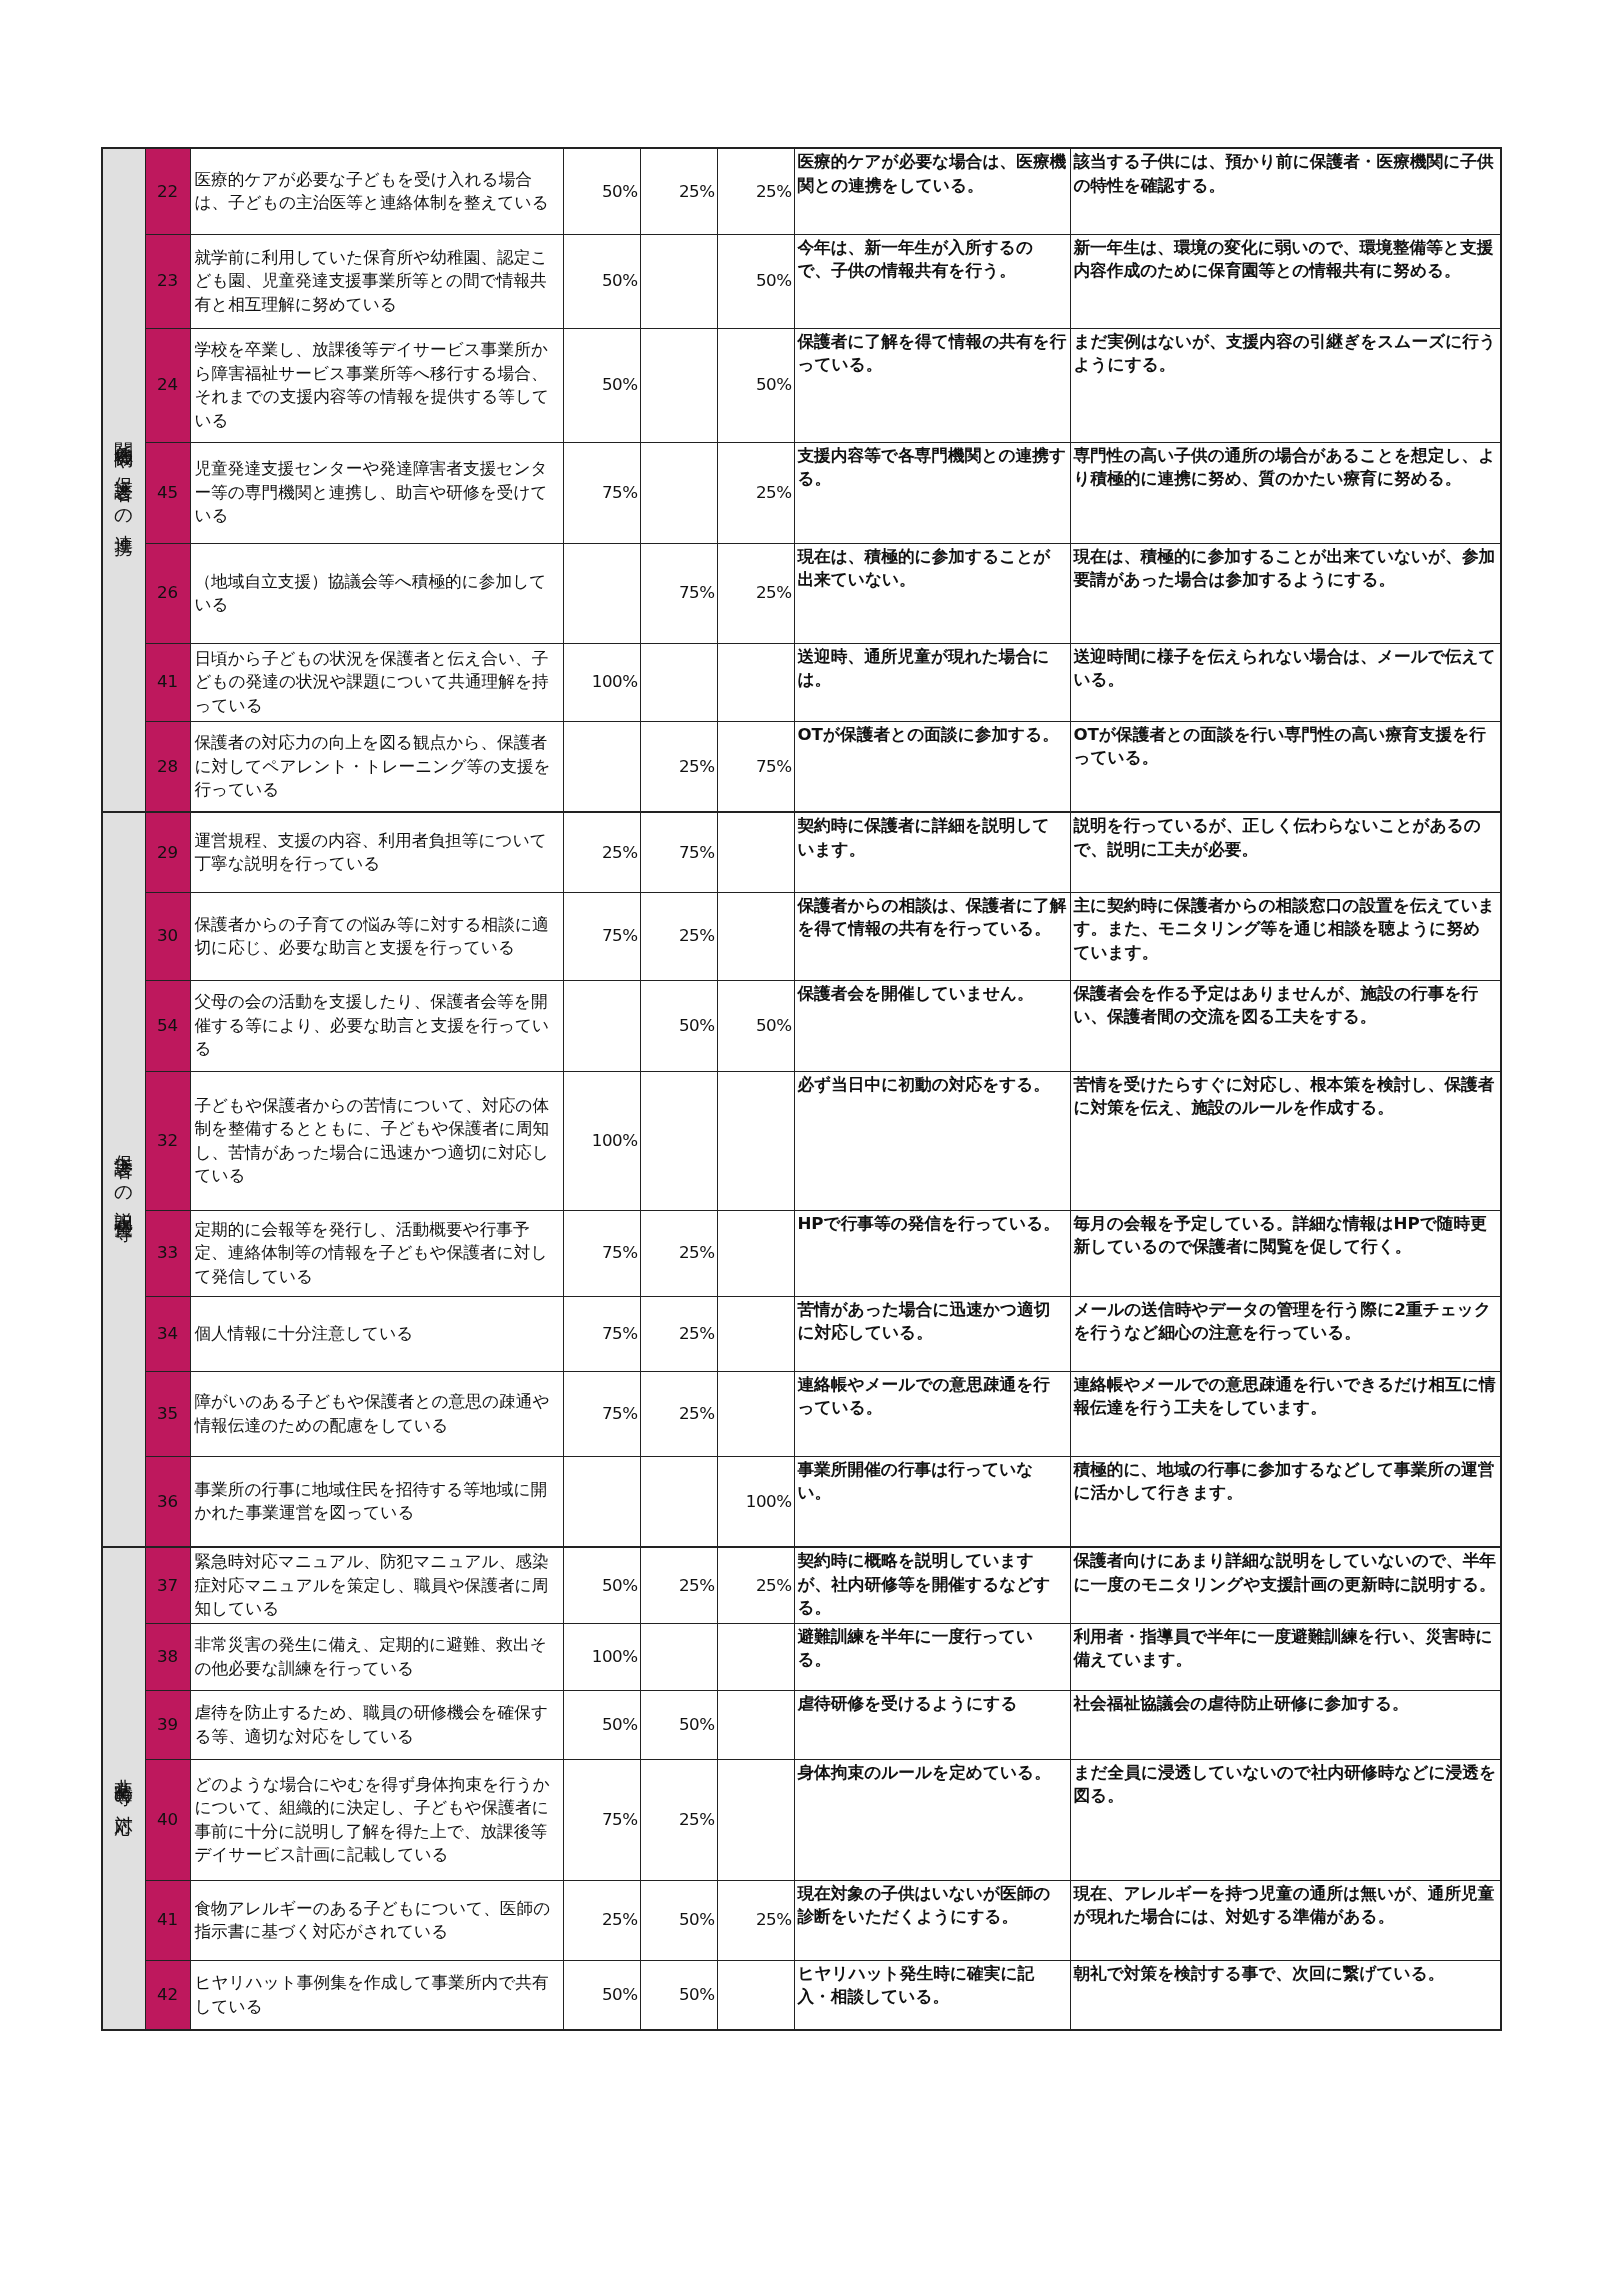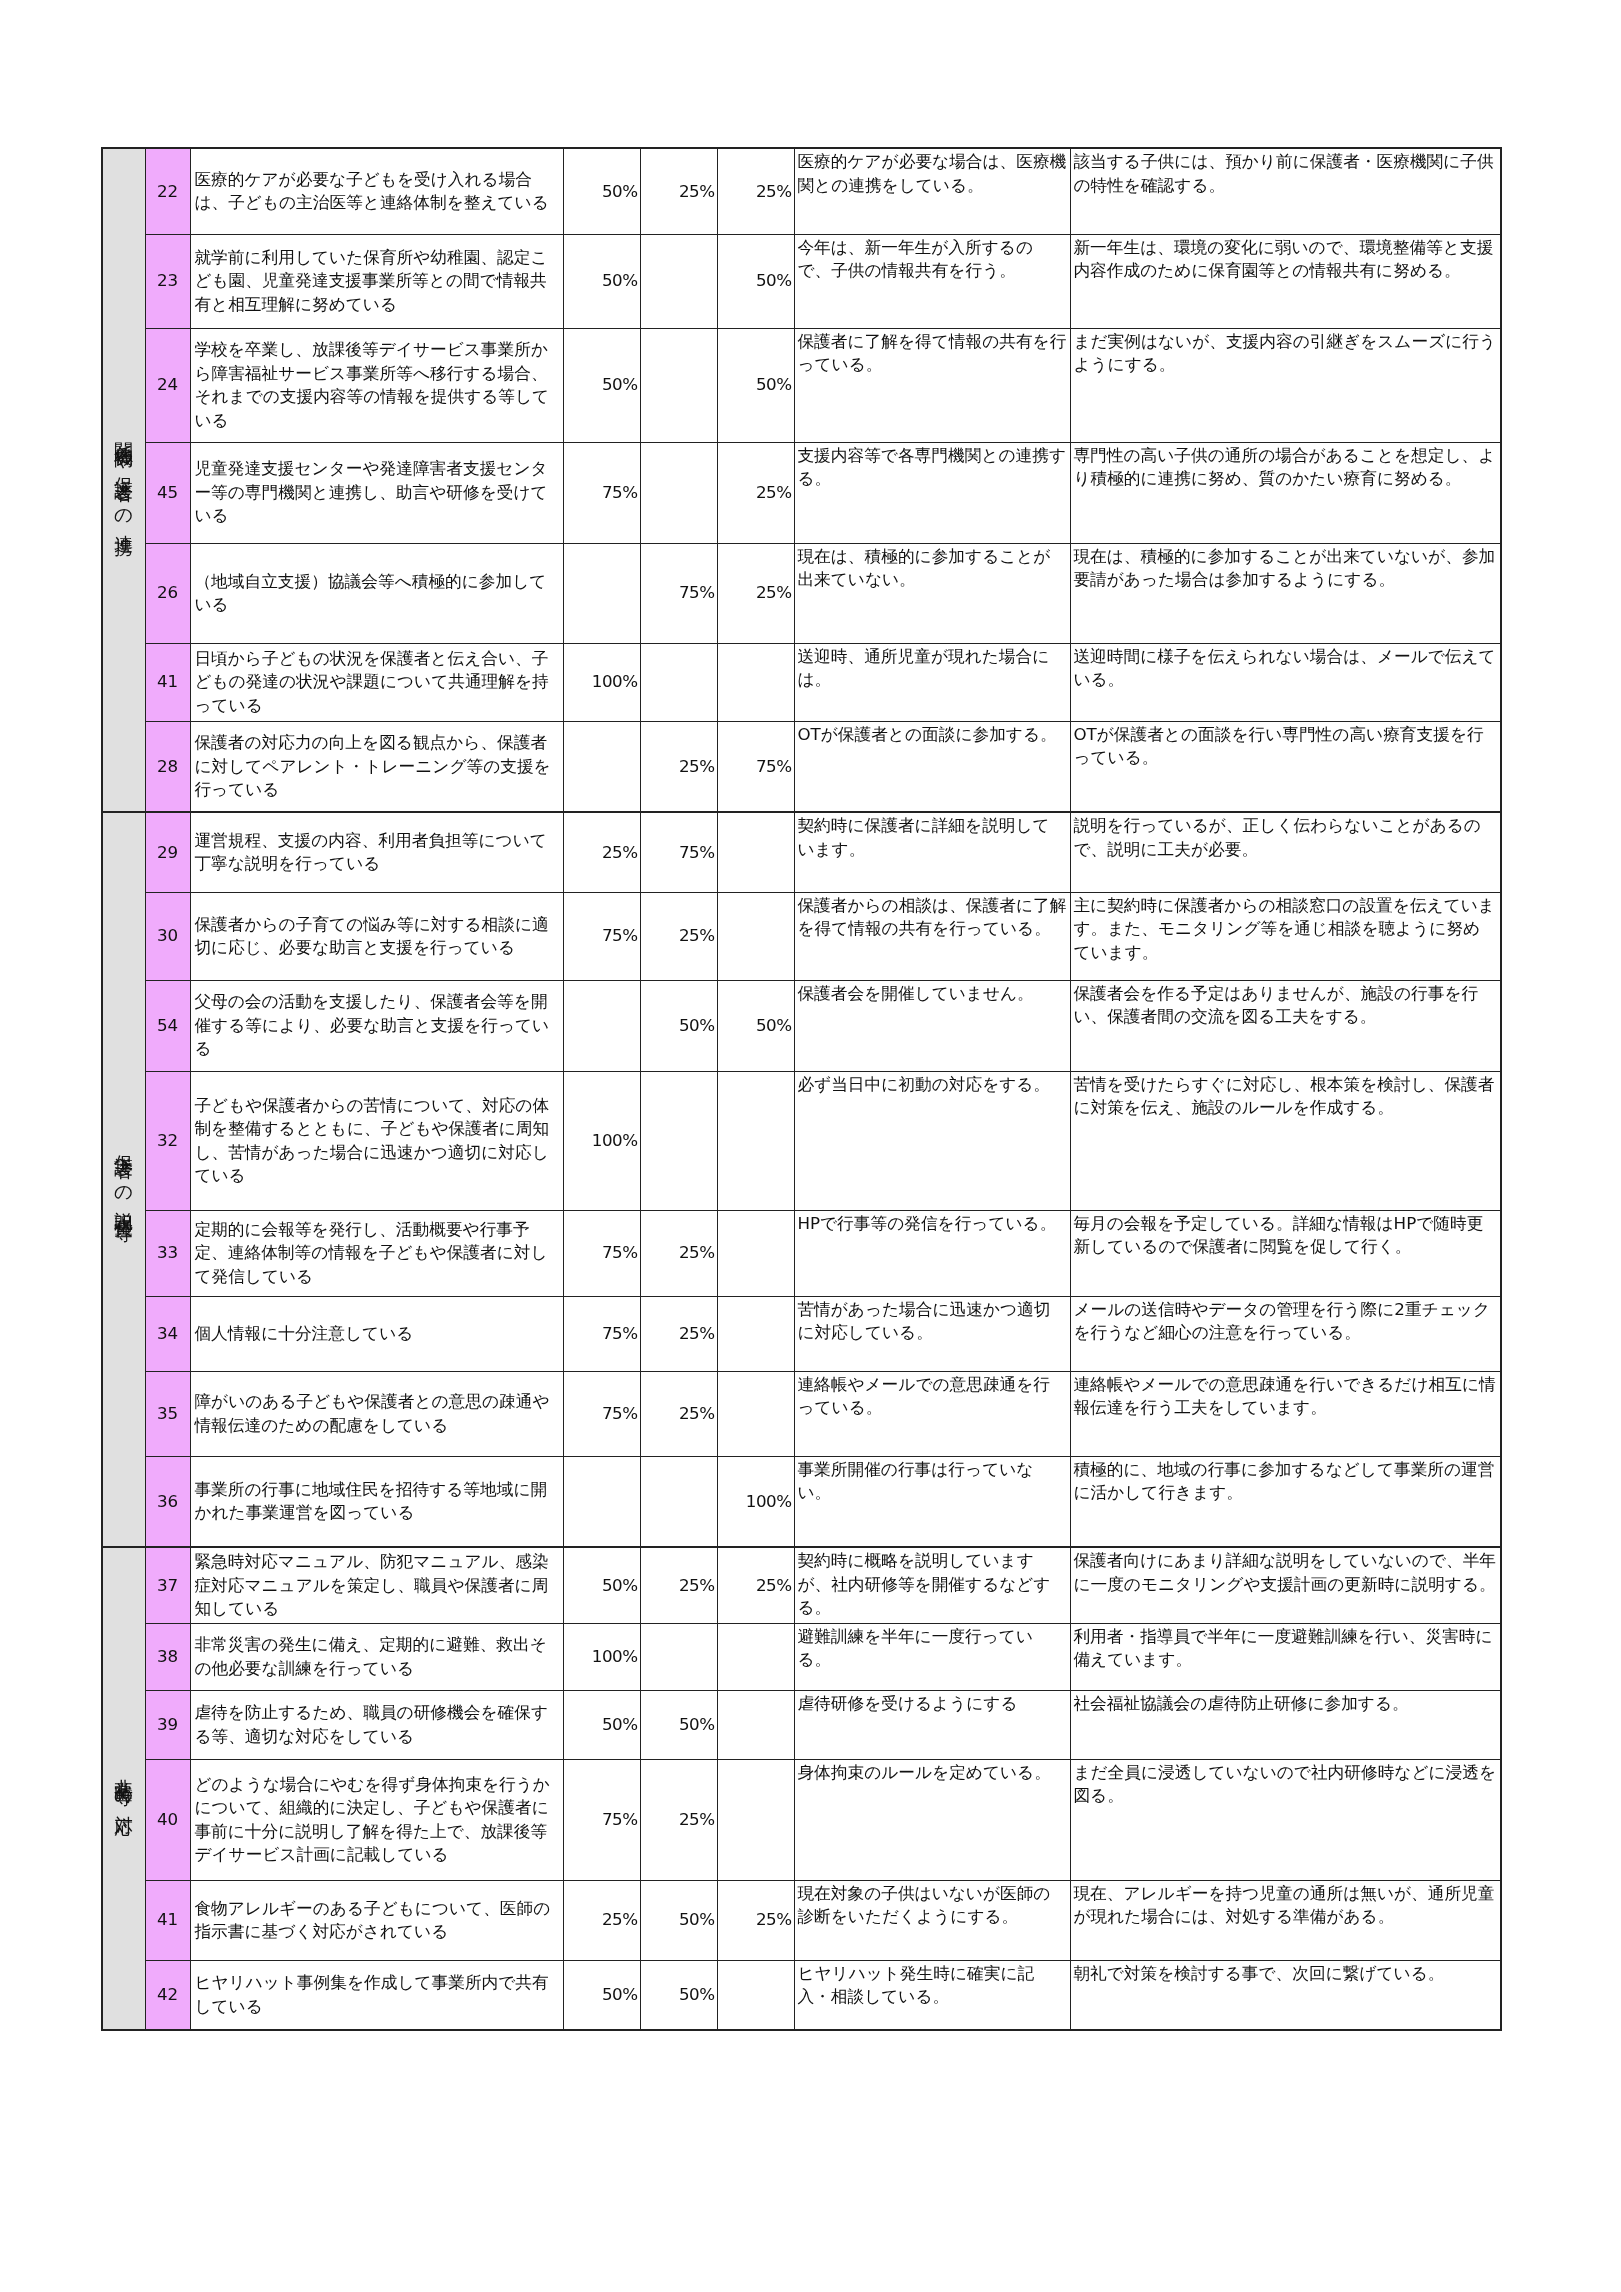--- a/index.html
+++ b/index.html
@@ -25,40 +25,41 @@
   }
   td.cat .cat-text {
     display: inline-block;
     writing-mode: vertical-rl;
     text-orientation: upright;
     font-size: 18.6px;
     letter-spacing: 2.9px;
     line-height: 21.6px;
   }
   td.num {
-    background: #f0abfc;
+    background: #be185d;
     text-align: center;
     font-size: 17.6px;
   }
   td.q {
     padding: 2px 3.9px 2px 3.9px !important;
     font-size: 16.7px;
     line-height: 23.5px;
   }
   td.pct {
     text-align: right;
     padding-right: 2px !important;
     font-size: 15.7px;
     letter-spacing: -0.5px;
   }
   td.cm {
     vertical-align: top !important;
     padding: 1px 2.9px !important;
     font-size: 16.7px;
     line-height: 21.6px;
+    font-weight: bold;
   }
 </style>
 </head>
 <body>
 
 <table id="sheet">
   <colgroup>
     <col style="width:43px">
     <col style="width:45px">
     <col style="width:373px">

